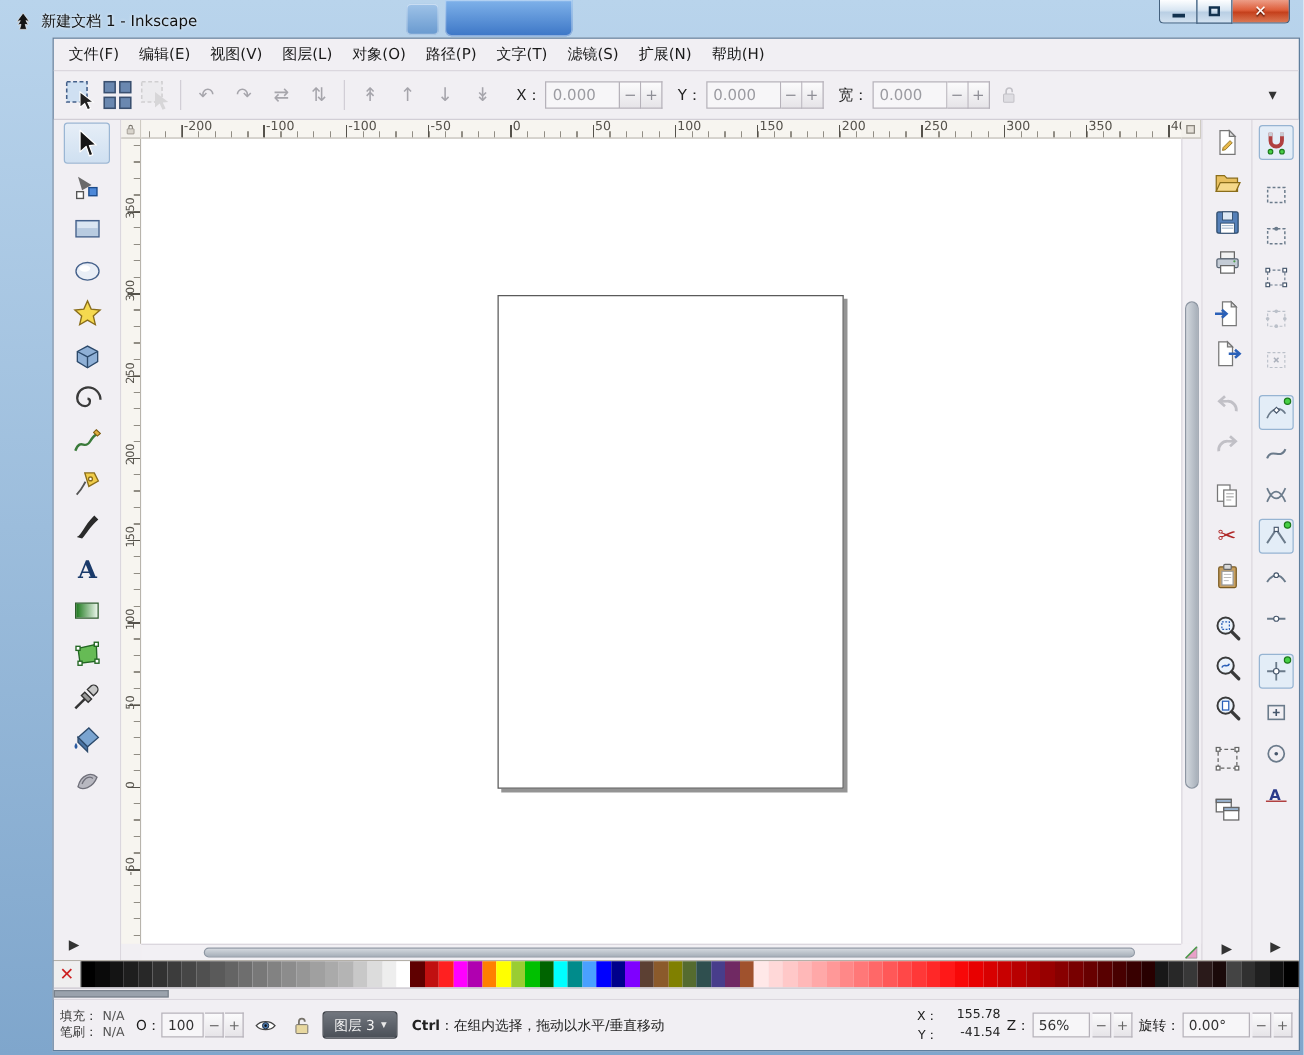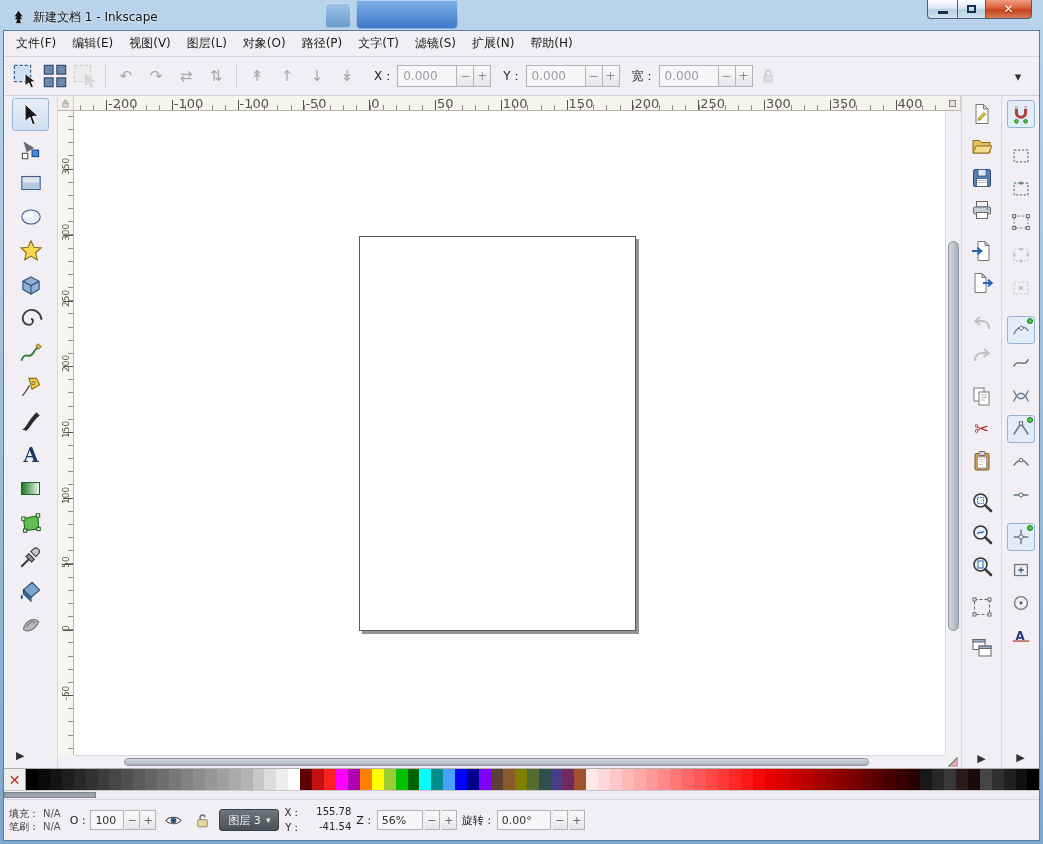--- a/index.html
+++ b/index.html
@@ -20,21 +20,21 @@
   .win-btn{height:19px;border:1px solid #44617e;border-top:none;display:flex;align-items:center;justify-content:center;
     background:linear-gradient(#fdfeff,#d9e6f2 45%,#b9cfe4 55%,#d3e2f0);}
   .win-btn.min{width:30px;border-radius:0 0 0 4px;border-right:none;}
   .win-btn.max{width:29px;}
   .win-btn.close{width:46px;border-radius:0 0 4px 0;border-left:none;
     background:linear-gradient(#f4b3a1,#e0654226 0) , linear-gradient(#efa793,#dd5c38 45%,#c03a16 55%,#da7c58);color:#fff;}
   .glyph-min{width:10px;height:3px;background:#12324f;margin-top:6px;}
   .glyph-max{width:9px;height:8px;border:2px solid #12324f;}
   .glyph-close{color:#fff;font-weight:bold;font-size:12px;text-shadow:0 1px 1px rgba(0,0,0,.5);}
   
-  .client{flex:1;display:flex;flex-direction:column;background:#f1eff3;border:1px solid #5f7e9c;min-height:0;}
+  .client{flex:1;display:flex;flex-direction:column;background:#f1eff3;border:1px solid #5f7e9c;min-height:0;margin-left:39px;}
   .menubar{height:26px;flex:0 0 26px;border-bottom:1px solid #dbd7de;display:flex;align-items:center;padding-left:4px;}
   .menu-item{padding:4px 8px;color:#1a1a1a;}
   .toolbar{height:39px;flex:0 0 39px;border-bottom:1px solid #d2ced6;display:flex;align-items:center;padding:0 6px;}
   .tb-left,.tb-fields{display:flex;align-items:center;}
   .tbtn{width:30px;height:30px;display:flex;align-items:center;justify-content:center;border-radius:3px;flex:0 0 auto;}
   .tbtn.disabled{opacity:.45;}
   .tsep{width:1px;height:24px;background:#d2ced6;margin:0 5px;flex:0 0 auto;}
   .tg{font-size:15px;color:#4c4c56;line-height:1;}
   .spin-label{margin:0 3px 0 12px;color:#222;}
   .spin-input{width:60px;height:22px;border:1px solid #b6b2ba;background:#f7f6f8;color:#9c9ca2;
@@ -57,21 +57,21 @@
     display:flex;align-items:center;justify-content:center;}
   .corner svg{width:11px;height:11px;}
   .mini-square{width:7px;height:7px;border:1px solid #8a867e;background:#e4e0d8;}
   .hruler{flex:1;position:relative;background:#f7f5f0;border-bottom:1px solid #b8b4ac;overflow:hidden;
     background-image:
       repeating-linear-gradient(90deg,#55524b 0 1px,transparent 1px 65.8px),
       repeating-linear-gradient(90deg,#918d84 0 1px,transparent 1px 13.16px);
     background-size:auto 10px,auto 5px;
     background-position:32px bottom,5.7px bottom;
     background-repeat:no-repeat;}
-  .hruler .rl{position:absolute;top:0;font-size:13px;color:#55524b;}
+  .hruler .rl{position:absolute;top:0;font-size:10px;color:#55524b;}
   .canvas-row{flex:1;display:flex;min-height:0;}
   .vruler{flex:0 0 16px;position:relative;background:#f7f5f0;border-right:1px solid #b8b4ac;overflow:hidden;
     background-image:
       repeating-linear-gradient(180deg,#55524b 0 1px,transparent 1px 65.8px),
       repeating-linear-gradient(180deg,#918d84 0 1px,transparent 1px 13.16px);
     background-size:10px auto,5px auto;
     background-position:right 58px,right 5.4px;
     background-repeat:no-repeat;}
   .vruler .rl{position:absolute;left:0;width:16px;text-align:center;font-size:9px;color:#55524b;transform:rotate(-90deg);}
   .canvas{flex:1;position:relative;background:#ffffff;overflow:hidden;}
@@ -753,20 +753,21 @@
       <div class="sb-icon">
         <svg viewBox="0 0 24 24">
             <rect x="6" y="11" width="12" height="9" rx="1" fill="#e8d8a0" stroke="#77736a"></rect>
             <path d="M9 11 V8 a3 3 0 0 1 6 0" fill="none" stroke="#77736a" stroke-width="1.8"></path>
           </svg>
       </div>
       <div class="layer-btn">
         <span>图层 3</span>
         <span class="layer-caret">▾</span>
       </div>
+      <div class="status-msg"><b>Ctrl</b><span>：在组内选择，拖动以水平/垂直移动</span></div>
       <div class="coords">
         <span>X：</span>
         <span>155.78</span>
         <span>Y：</span>
         <span>-41.54</span>
       </div>
       <div class="zr-group">
         <span>Z：</span>
         <div class="mini-input zoom-input">56%</div>
         <div class="mini-btn">−</div>

